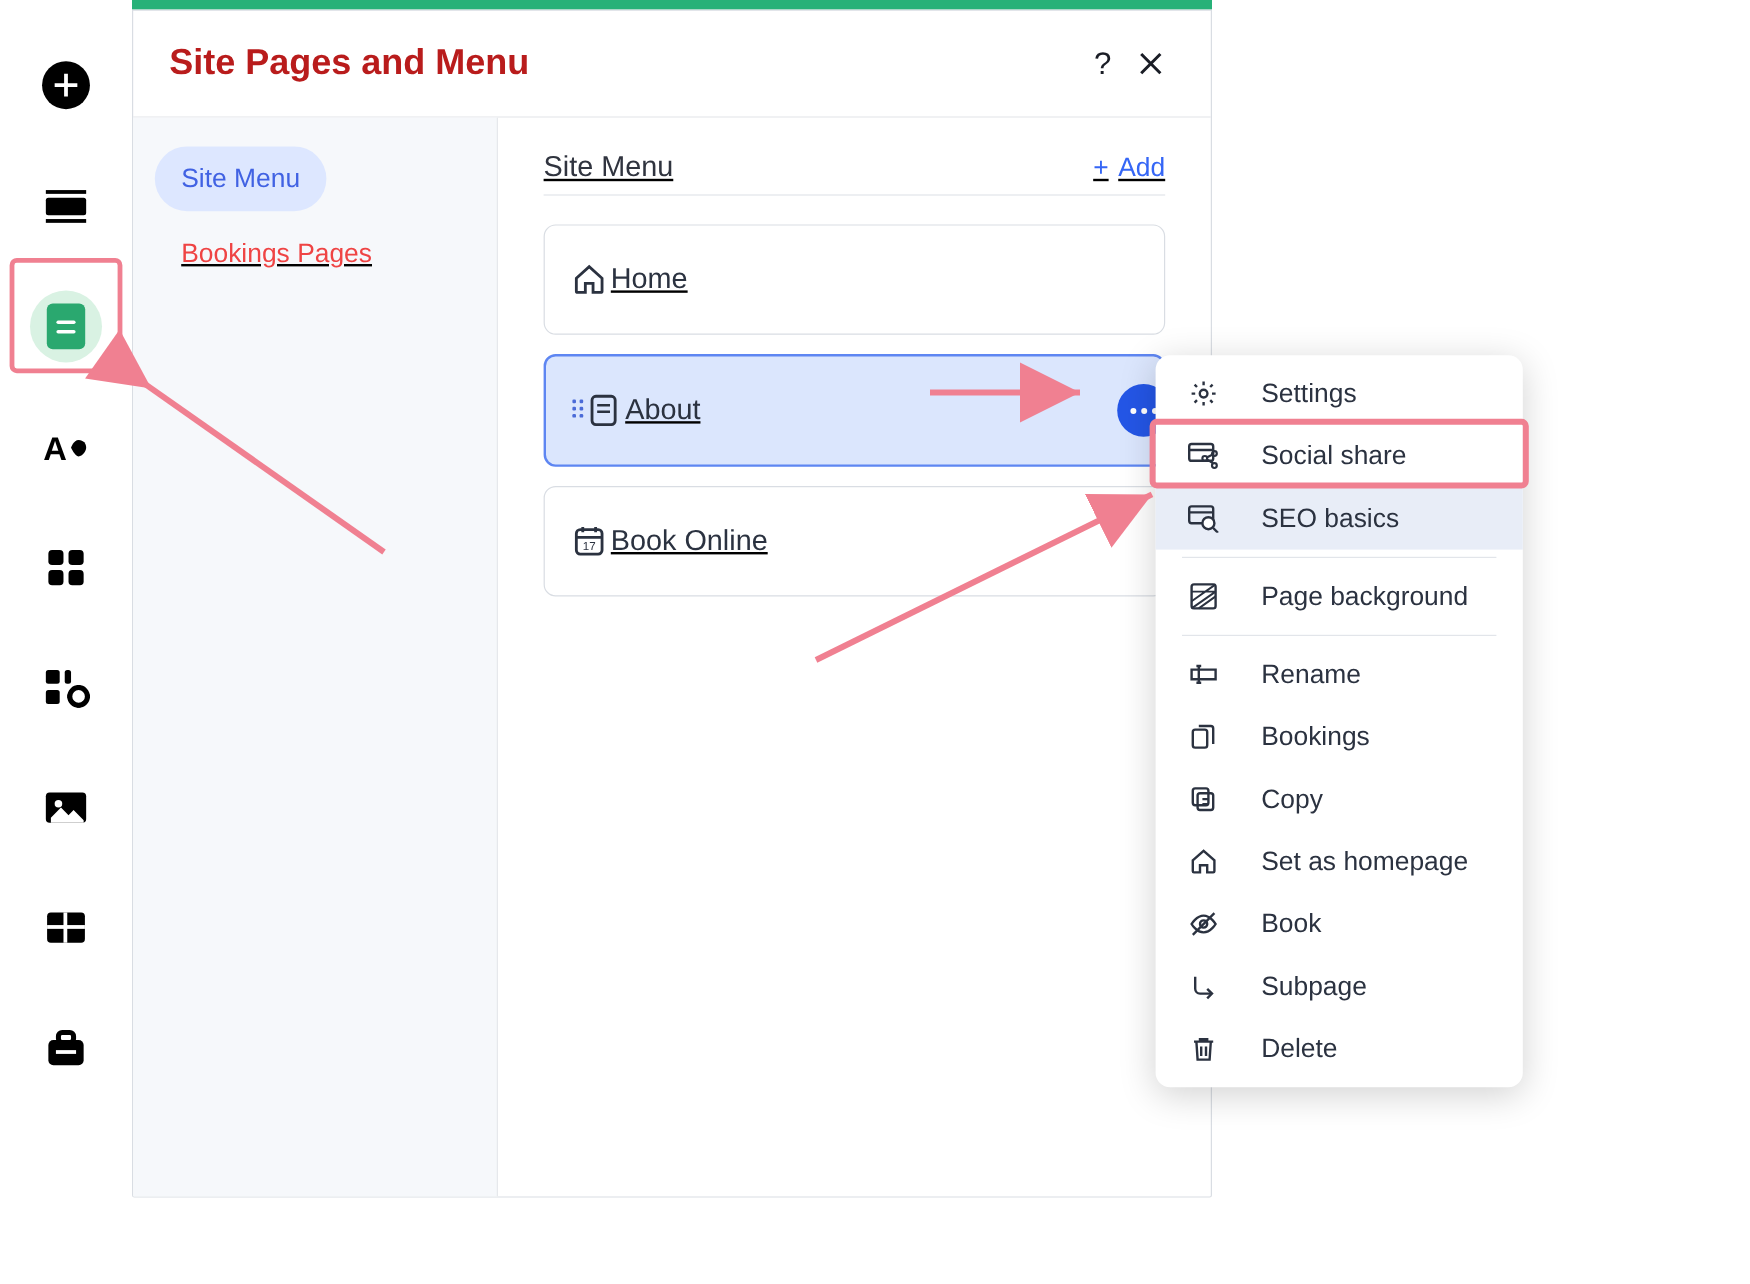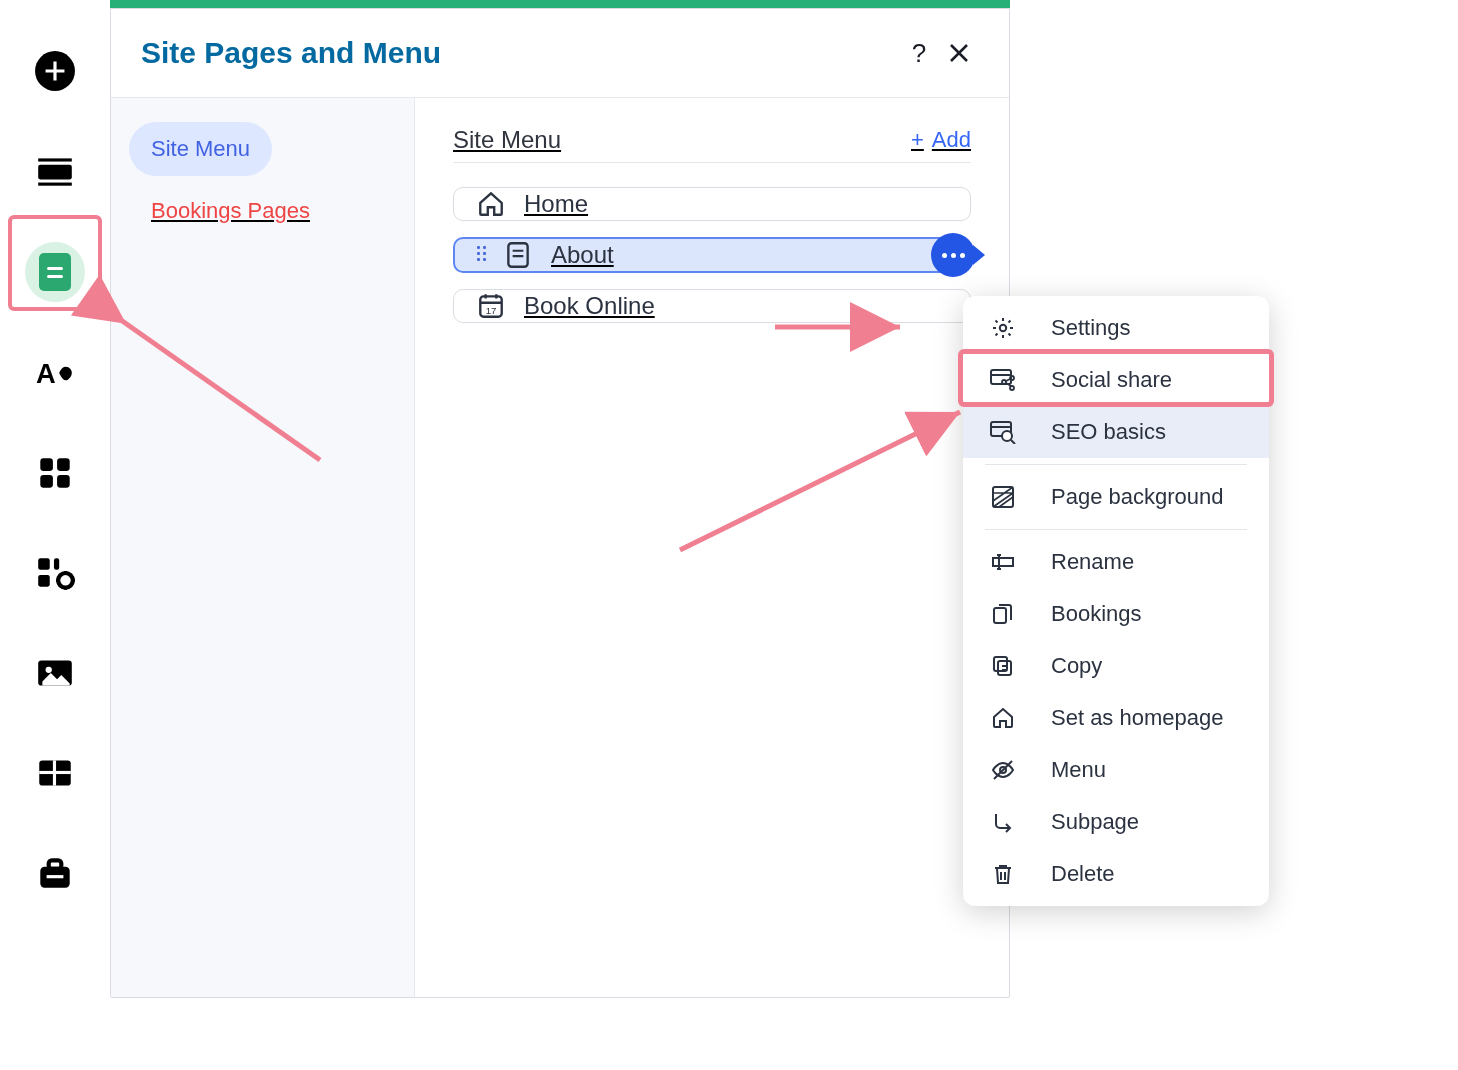--- a/index.html
+++ b/index.html
@@ -97,21 +97,21 @@
     }
     .panel-header {
       display: flex;
       align-items: center;
       padding: 24px 30px;
       border-bottom: 1px solid #e6e8ec;
     }
     .panel-title {
       font-size: 30px;
       font-weight: 800;
-      color: #0369a1;
+      color: #b91c1c;
       flex: 1;
     }
     .panel-header .hbtn {
       width: 40px; height: 40px;
       display: flex; align-items:center; justify-content:center;
       cursor: pointer;
       font-size: 26px;
       color: #1a1d26;
     }
 
@@ -164,25 +164,25 @@
     }
     .divider {
       height: 1px;
       background: #e2e5ea;
       margin: 8px 0 24px;
     }
 
     .page-item {
       border: 1px solid #d9dde3;
       border-radius: 10px;
-      padding: 1px 22px;
+      padding: 30px 22px;
       margin-bottom: 16px;
       display: flex;
       align-items: center;
-      gap: 18px;
+      gap: 3px;
       cursor: pointer;
       background: #fff;
       position: relative;
     }
     .page-item .picon { width: 30px; height: 30px; color: #2b3240; }
     .page-item .plabel { font-size: 24px; color: #2b3240; }
 
     .page-item.selected {
       background: #dbe6fd;
       border: 2px solid #5e86f2;
@@ -494,21 +494,21 @@
     <span>Set as homepage</span>
   </div>
   <div class="menu-item">
     <span class="micon">
         <svg viewBox="0 0 24 24" width="24" height="24">
           <path d="M2 12s4-7 10-7 10 7 10 7-4 7-10 7S2 12 2 12z" fill="none" stroke="currentColor" stroke-width="2"></path>
           <circle cx="12" cy="12" r="3" fill="none" stroke="currentColor" stroke-width="2"></circle>
           <path d="M3 21L21 3" stroke="currentColor" stroke-width="2"></path>
         </svg>
       </span>
-    <span>Menu</span>
+    <span>Book</span>
   </div>
   <div class="menu-item">
     <span class="micon">
         <svg viewBox="0 0 24 24" width="24" height="24">
           <path d="M5 4v10a4 4 0 0 0 4 4h9" fill="none" stroke="currentColor" stroke-width="2"></path>
           <path d="M15 14l4 4-4 4" fill="none" stroke="currentColor" stroke-width="2"></path>
         </svg>
       </span>
     <span>Subpage</span>
   </div>

